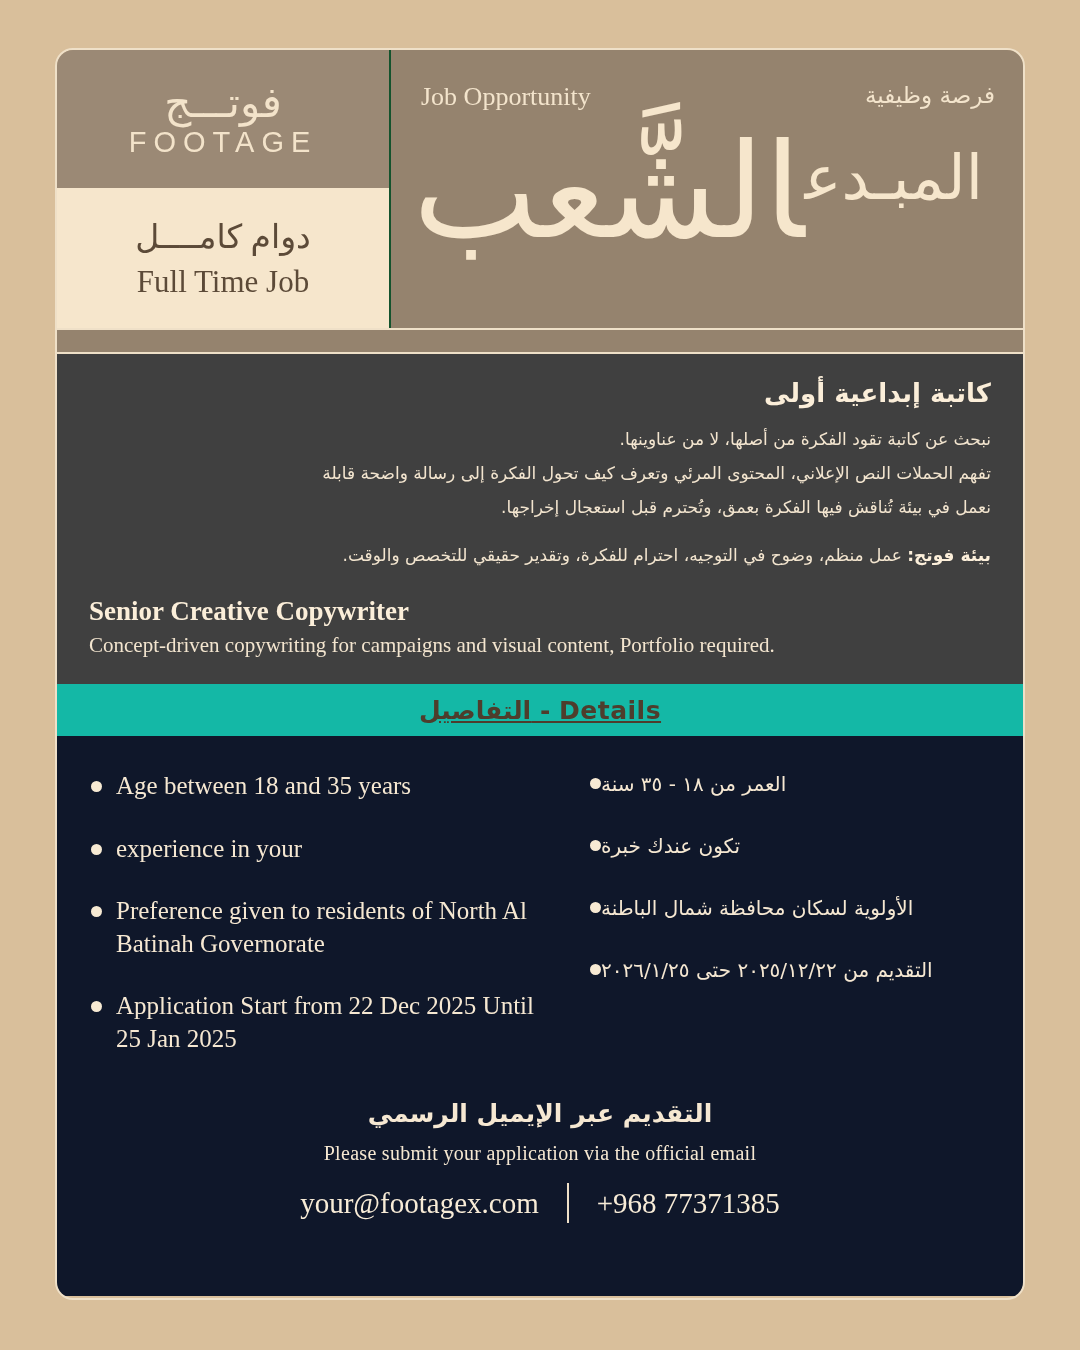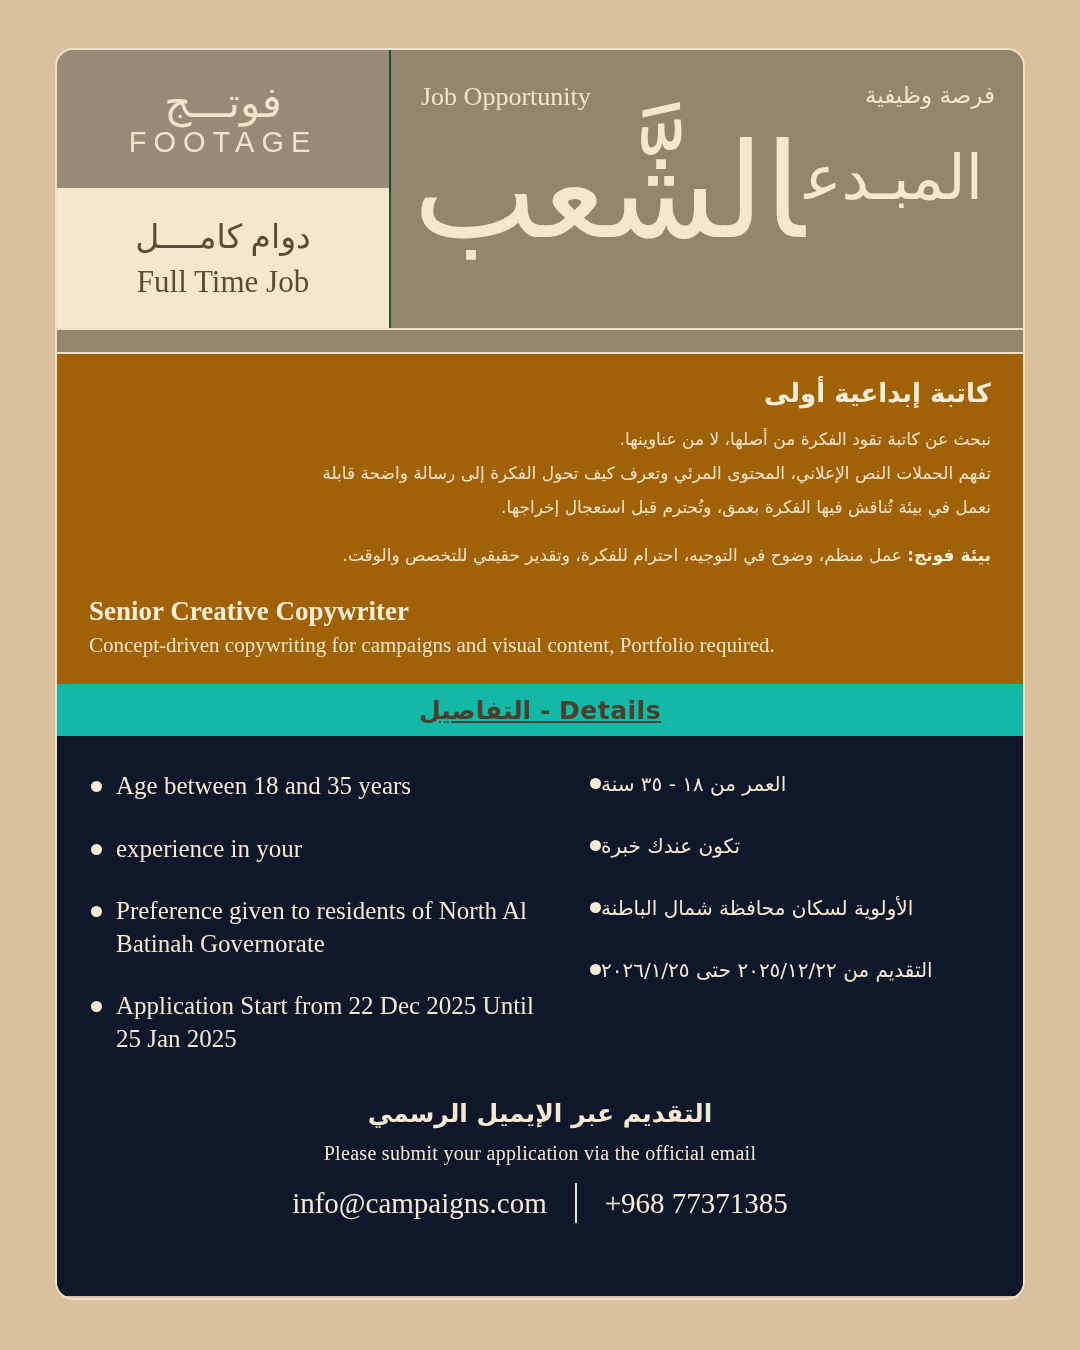--- a/index.html
+++ b/index.html
@@ -125,21 +125,21 @@
 
   .divider-strip {
     height: 22px;
     background: #95836e;
     border-top: 2px solid #efe0c8;
     border-bottom: 2px solid #efe0c8;
   }
 
   
   .body-block {
-    background: #a16207;
+    background: #404040;
     padding: 22px 32px 26px 32px;
     color: #f5e7d0;
   }
   .role-ar {
     text-align: right;
     direction: rtl;
     font-family: "DejaVu Sans", sans-serif;
     font-weight: bold;
     font-size: 26px;
     margin: 2px 0 14px 0;
@@ -350,20 +350,20 @@
           <span class="dot"></span>
           <span class="txt">التقديم من ٢٠٢٥/١٢/٢٢ حتى ٢٠٢٦/١/٢٥</span>
         </div>
       </div>
     </div>
 
     <div class="footer">
       <div class="footer-ar">التقديم عبر الإيميل الرسمي</div>
       <div class="footer-en">Please submit your application via the official email</div>
       <div class="contact-row">
-        <span>info@campaigns.com</span>
+        <span>your@footagex.com</span>
         <span class="contact-sep"></span>
         <span>+968 77371385</span>
       </div>
     </div>
   </div>
 
 </div>
 
 </body></html>

